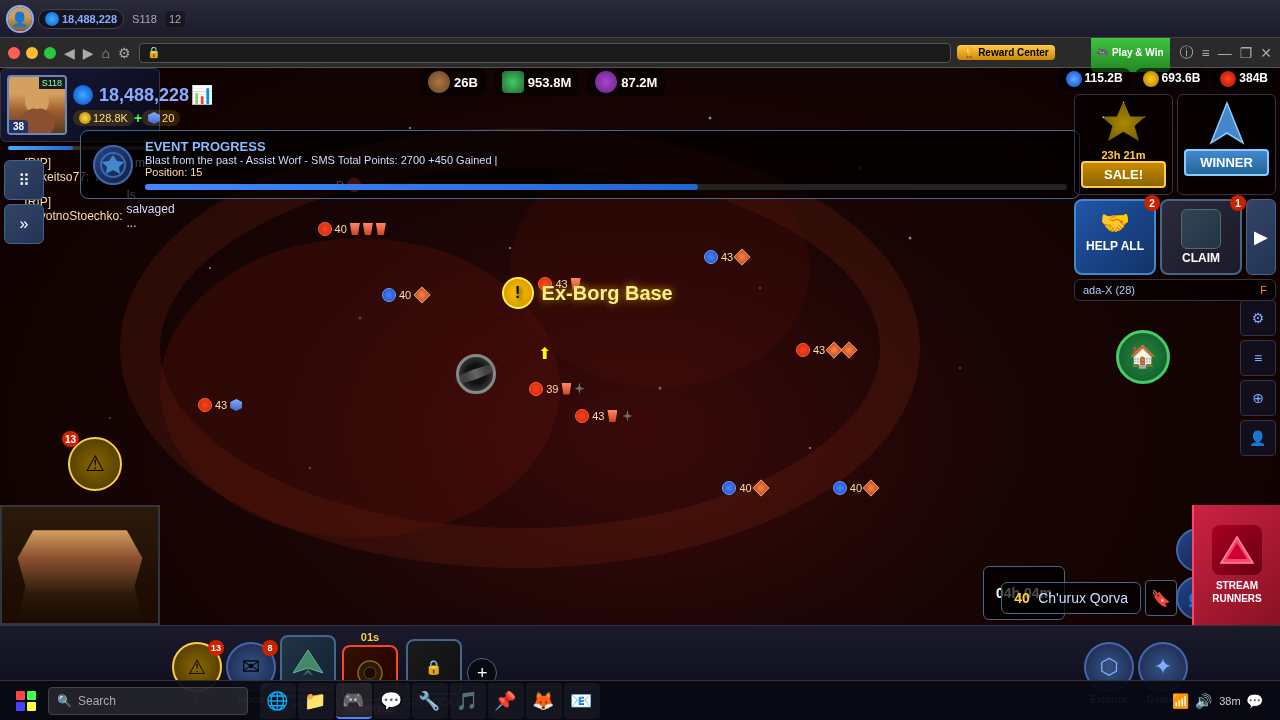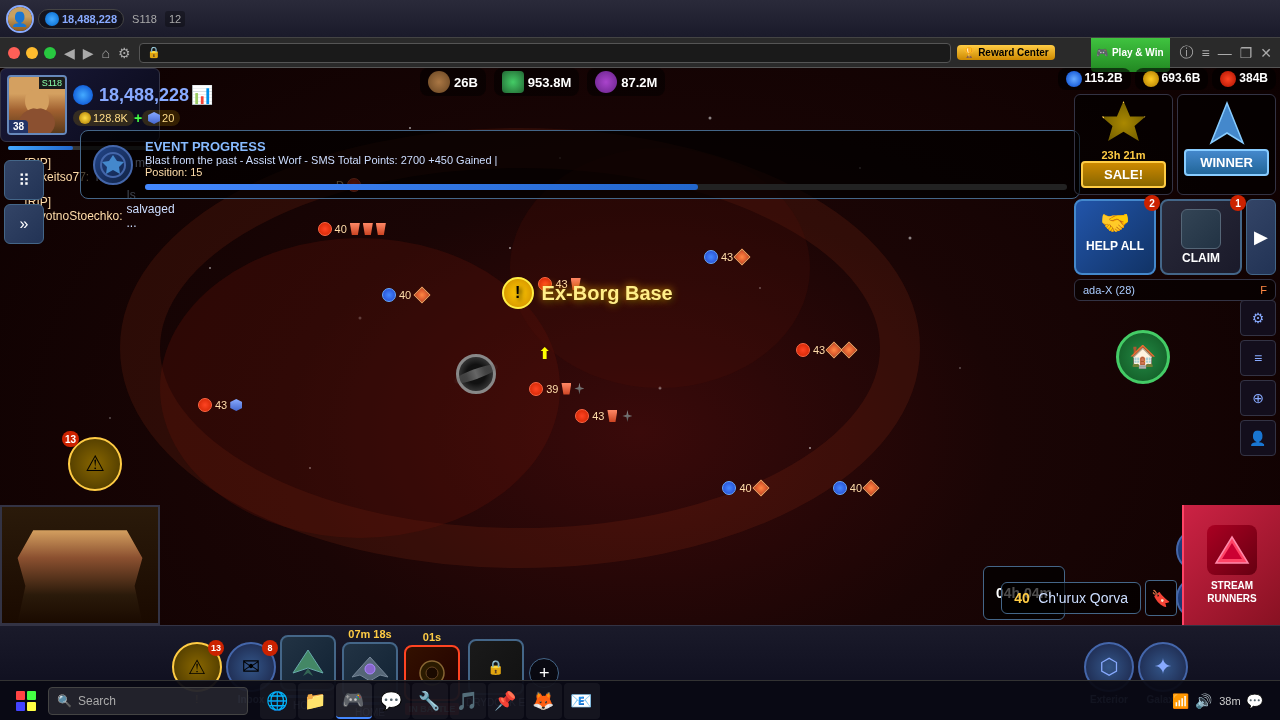--- a/index.html
+++ b/index.html
@@ -625,21 +625,21 @@
     .streamer-silhouette {
       width: 100%; height: 80%;
       background: linear-gradient(180deg, #d4a060 0%, #8b5030 30%, #2a1a0a 70%, #1a0a00 100%);
       clip-path: polygon(20% 0%, 80% 0%, 90% 30%, 85% 60%, 90% 100%, 10% 100%, 15% 60%, 10% 30%);
     }
 
     
     #stream-logo {
       position: absolute;
       bottom: 95px; right: 0;
-      width: 98px;
+      width: 88px;
       height: 120px;
       background: linear-gradient(135deg, #cc2244, #881122);
       border-left: 2px solid #ff4466;
       display: flex; flex-direction: column; align-items: center; justify-content: center;
       z-index: 20;
     }
 
     .stream-text {
       color: white;
       font-size: 10px;
@@ -1149,31 +1149,20 @@
       <div class="ship-icon">
         <svg width="40" height="30" viewBox="0 0 40 30">
           <polygon points="20,2 35,25 20,20 5,25" fill="#448866" stroke="#66aaaa" stroke-width="1"></polygon>
           <polygon points="20,20 25,28 20,25 15,28" fill="#336655"></polygon>
         </svg>
       </div>
       <div class="ship-blue-bar"></div>
       <span class="ship-label">HOME</span>
     </div>
 
-    <div class="bottom-ship-slot">
-      <span class="ship-timer">07m 18s</span>
-      <div class="ship-icon">
-        <svg width="40" height="30" viewBox="0 0 40 30">
-          <polygon points="20,2 38,22 30,20 20,26 10,20 2,22" fill="#556677" stroke="#778899" stroke-width="1"></polygon>
-          <circle cx="20" cy="14" r="5" fill="#8866cc" stroke="#aa88ff" stroke-width="1"></circle>
-        </svg>
-      </div>
-      <div class="ship-blue-bar"></div>
-      <span class="ship-label">HOME</span>
-    </div>
 
     <div class="bottom-ship-slot">
       <span class="ship-timer">01s</span>
       <div class="ship-icon ship-active" style="background:linear-gradient(135deg,#331100,#220000);">
         <svg width="40" height="30" viewBox="0 0 40 30">
           <circle cx="20" cy="15" r="12" fill="#2a1a00" stroke="#886633" stroke-width="1.5"></circle>
           <circle cx="20" cy="15" r="6" fill="#1a0a00" stroke="#664422" stroke-width="1"></circle>
         </svg>
       </div>
       <div class="in-battle-label">IN BATTLE</div>

